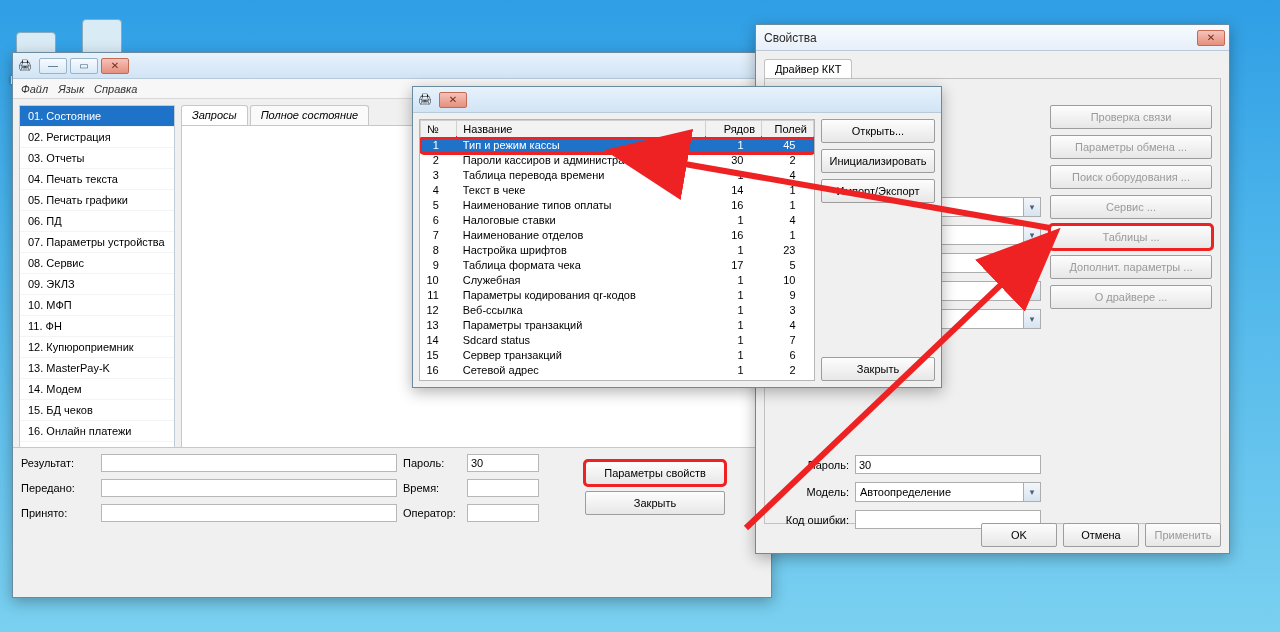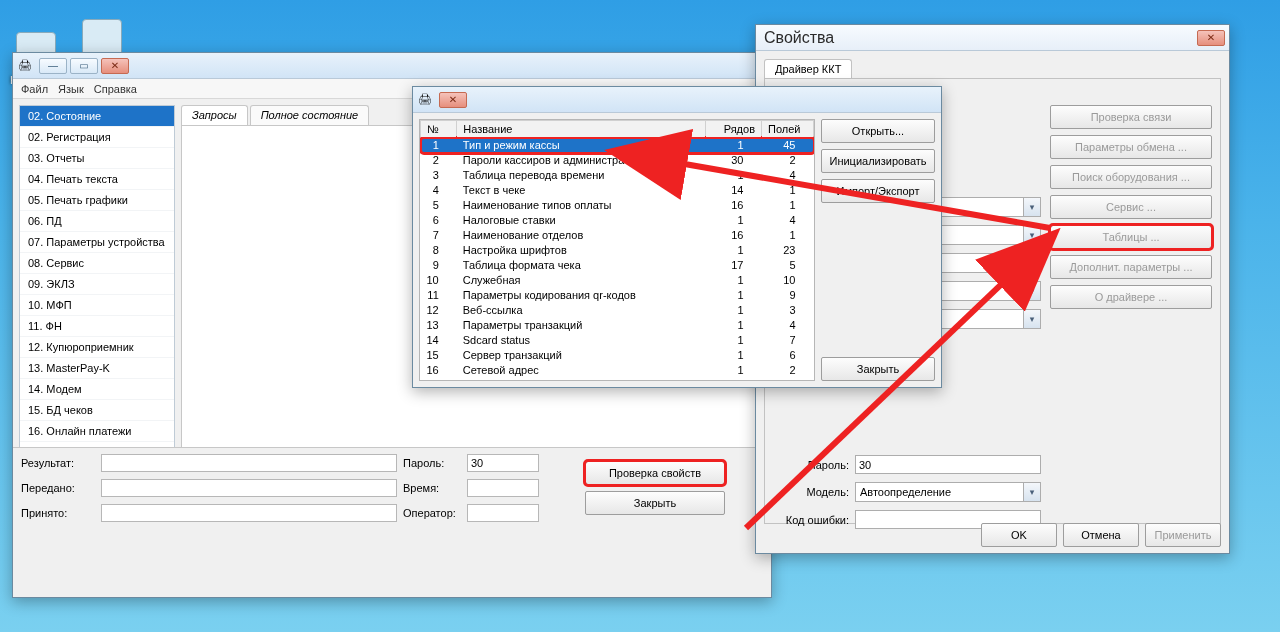--- a/index.html
+++ b/index.html
@@ -6,26 +6,26 @@
   body { width: 1280px; height: 632px; background: linear-gradient(180deg,#2f9ee5 0%,#4ab3ea 35%,#7ad0f0 100%); position: relative; overflow: hidden; }
 
   
   .desktop-icon { position: absolute; width: 52px; text-align: center; color: #fff; font-size: 10px; text-shadow: 0 0 3px #000; }
   .desktop-icon .ico { width: 40px; height: 40px; margin: 0 auto 2px; background: #d9ebf5; border: 1px solid #8ab; border-radius: 4px; }
 
   
   .win { position: absolute; background: #f0f0f0; border: 1px solid #6b8aa0; box-shadow: 0 4px 14px rgba(0,0,0,.3); }
   .titlebar { height: 26px; background: linear-gradient(#e8f2fb,#d1e4f6); border-bottom: 1px solid #b9c9d8; display: flex; align-items: center; padding: 0 4px; }
   .titlebar .ticon { width: 16px; height: 16px; margin-right: 6px; border-radius: 2px; display:flex;align-items:center;justify-content:center;}
-  .titlebar .ttitle { flex: 1; color: #2b2b2b; font-size: 16px; }
+  .titlebar .ttitle { flex: 1; color: #2b2b2b; font-size: 12px; }
   .titlebar .wbtns { display: flex; gap: 3px; }
   .wbtn { width: 28px; height: 16px; border: 1px solid #9bb3c7; border-radius: 2px; background: linear-gradient(#f7fbff,#d9e9f7); display:flex; align-items:center; justify-content:center; font-size:10px; color:#3a5d7a; cursor:pointer;}
   .wbtn.close-red { background: linear-gradient(#f5c2ba,#e68f7d); border-color:#c56a52; color:#7a2a14;}
   .menubar { height: 20px; background:#f7f7f7; border-bottom:1px solid #d8d8d8; display:flex; gap:10px; padding:0 8px; align-items:center; }
-  .menubar span { color:#333; cursor:pointer;}
+  .menubar span { color:#333; cursor:pointer;font-style:italic;}
   .content { position: relative; background:#f0f0f0; }
 
   
   #main-win { left: 12px; top: 52px; width: 760px; height: 546px; }
   #main-win .body { display:flex; height: 428px; }
   .sidebar { width: 156px; background:#fff; border:1px solid #bfcbd6; margin:6px 4px 0 6px; overflow-y:auto;}
   .sidebar .item { padding: 4px 8px; border-bottom:1px solid #f2f4f6; cursor:pointer; white-space:nowrap; }
   .sidebar .item.sel { background:#1e73c8; color:#fff; }
   .pane { flex:1; margin:6px 6px 0 2px;font-style:italic; }
   .tabs { display:flex; gap:2px; }
@@ -99,21 +99,21 @@
     </div>
   </div>
   <div class="menubar">
     <span>Файл</span>
     <span>Язык</span>
     <span>Справка</span>
   </div>
   <div class="content">
     <div class="body">
       <div class="sidebar" id="main-sidebar">
-          <div class="item sel">02. Состояние</div>
+          <div class="item sel">01. Состояние</div>
           <div class="item">02. Регистрация</div>
           <div class="item">03. Отчеты</div>
           <div class="item">04. Печать текста</div>
           <div class="item">05. Печать графики</div>
           <div class="item">06. ПД</div>
           <div class="item">07. Параметры устройства</div>
           <div class="item">08. Сервис</div>
           <div class="item">09. ЭКЛЗ</div>
           <div class="item">10. МФП</div>
           <div class="item">11. ФН</div>
@@ -131,21 +131,21 @@
         </div>
         <div class="bigarea"></div>
       </div>
     </div>
     <div class="footer">
       <div class="lbl">Результат:</div>
       <input style="">
       <div class="lbl">Пароль:</div>
       <input value="30" style="">
       <div class="right-btns">
-        <button class="btn hl-red">Проверка свойств</button>
+        <button class="btn hl-red">Параметры свойств</button>
         <button class="btn">Закрыть</button>
       </div>
 
       <div class="lbl">Передано:</div>
       <input style="">
       <div class="lbl">Время:</div>
       <input style="">
 
       <div class="lbl">Принято:</div>
       <input style="">
@@ -234,21 +234,21 @@
       </div>
   </div>
   <div class="body">
     <div class="grid-wrap">
       <table class="tbl">
         <thead>
             <tr>
           <th style="width:34px">№</th>
           <th>Название</th>
           <th style="width:56px;text-align:right">Рядов</th>
-          <th style="width:52px;text-align:left">Полей</th>
+          <th style="width:52px;text-align:right">Полей</th>
         </tr>
           </thead>
         <tbody id="tbl-body">
             <tr class="sel hl-red">
               <td class="num">1</td>
               <td>Тип и режим кассы</td>
               <td class="num">1</td>
               <td class="num">45</td>
             </tr>
             <tr>

